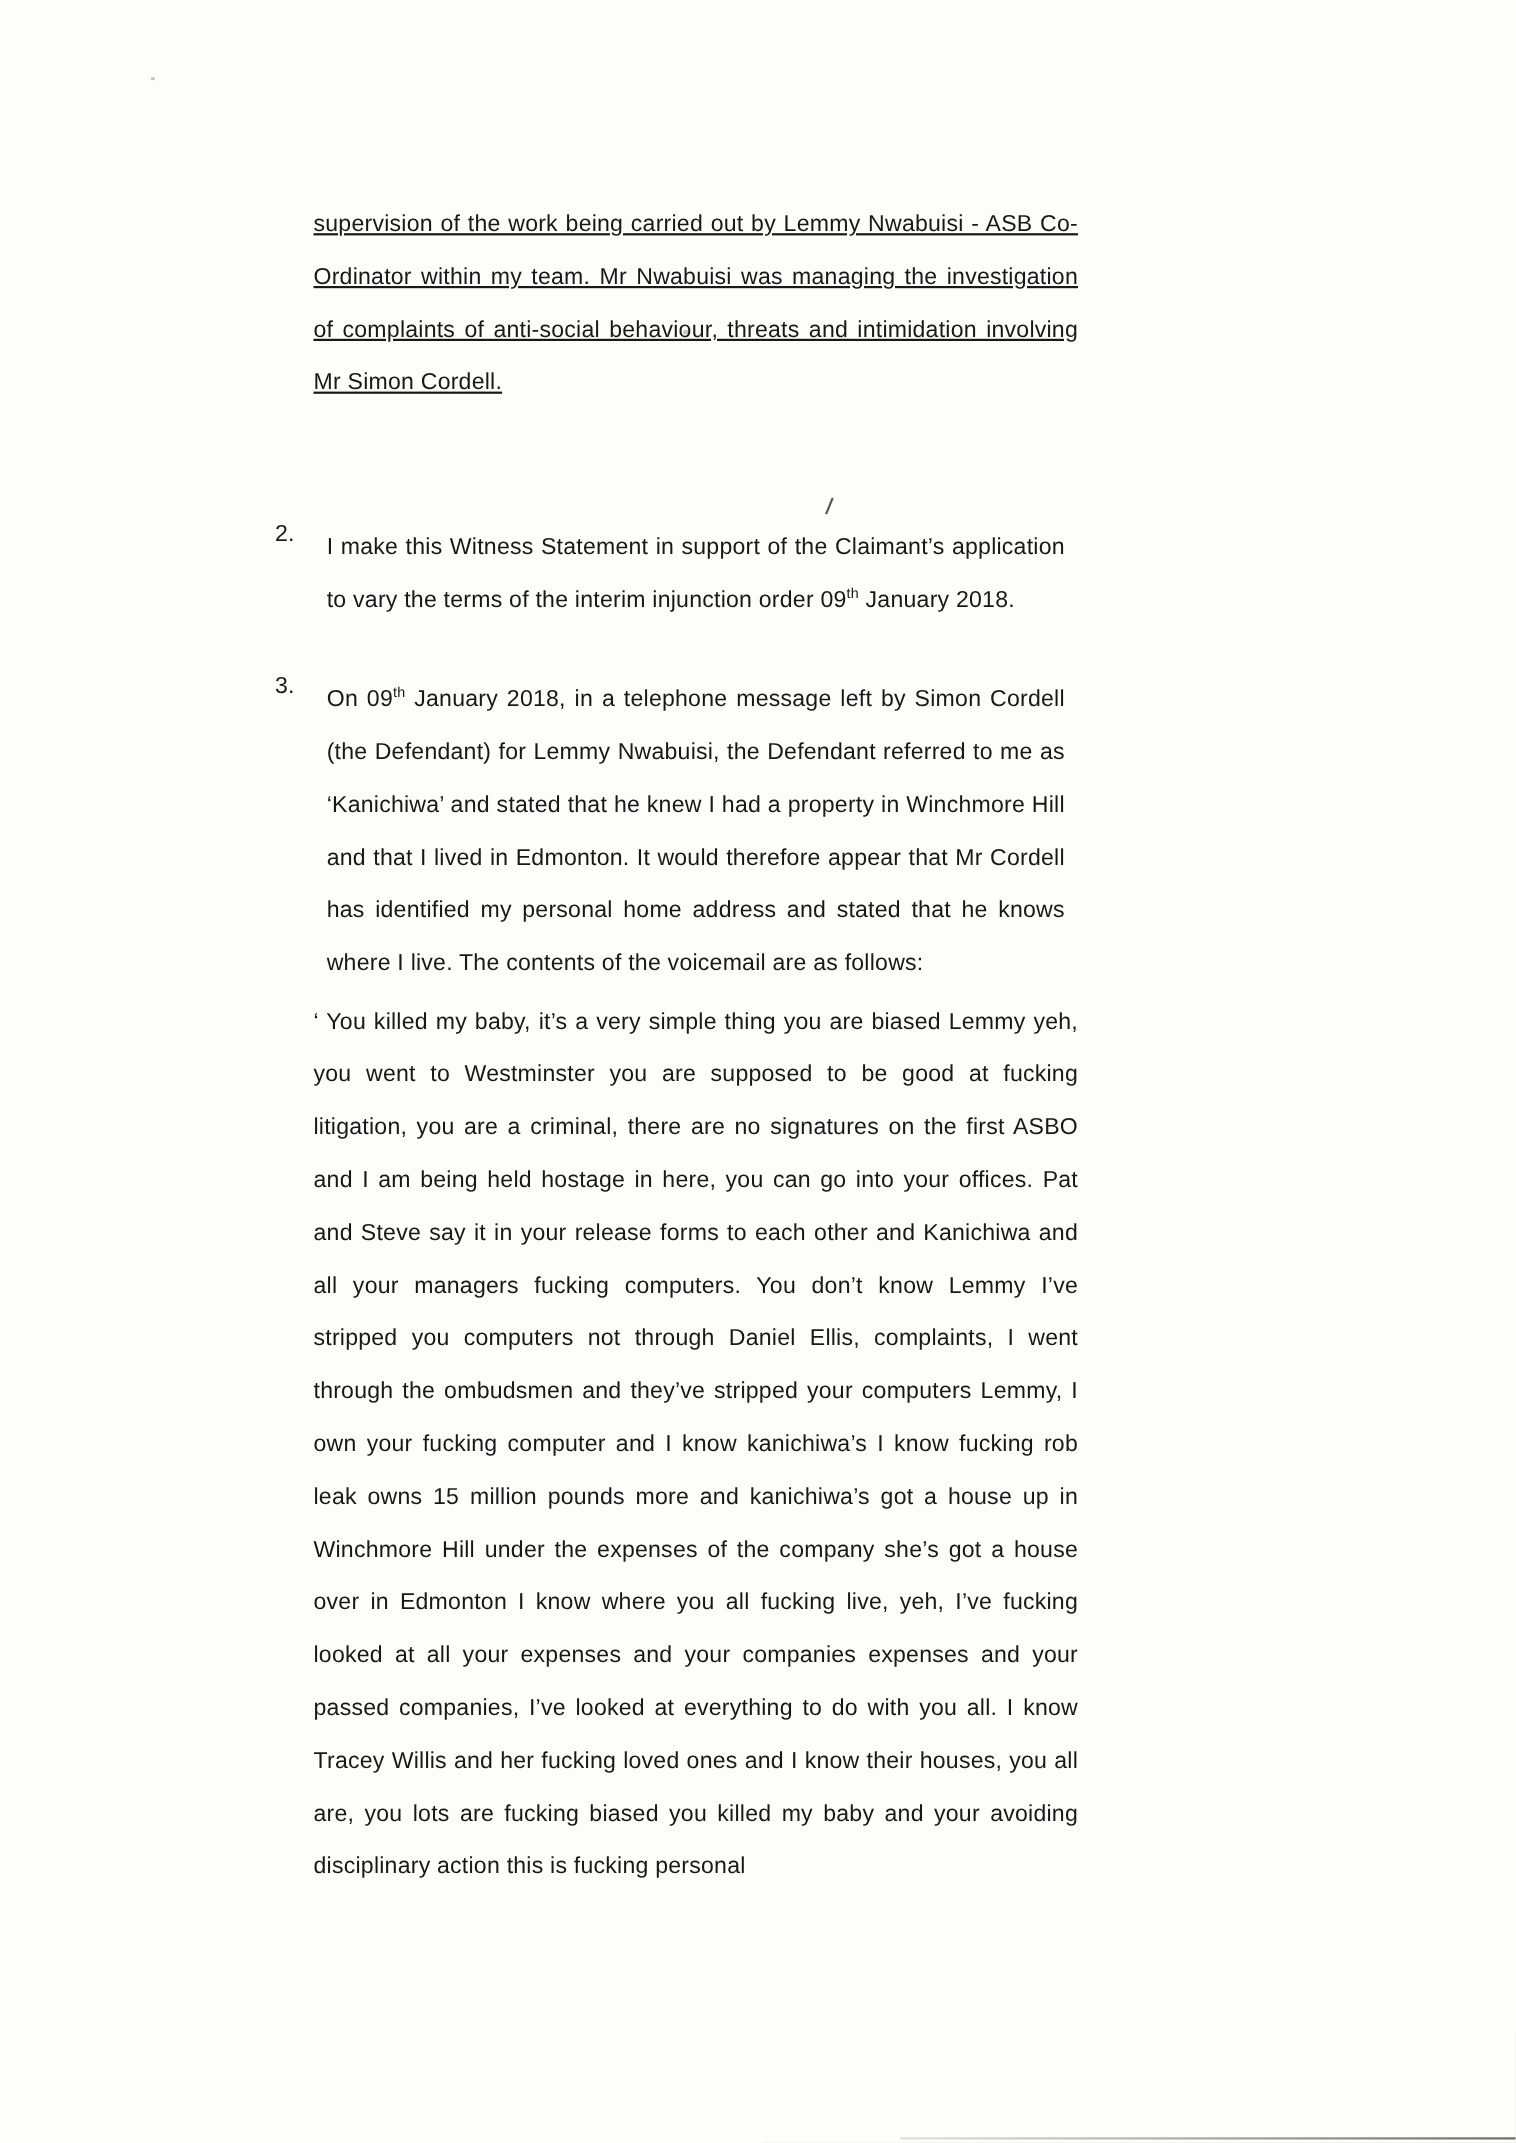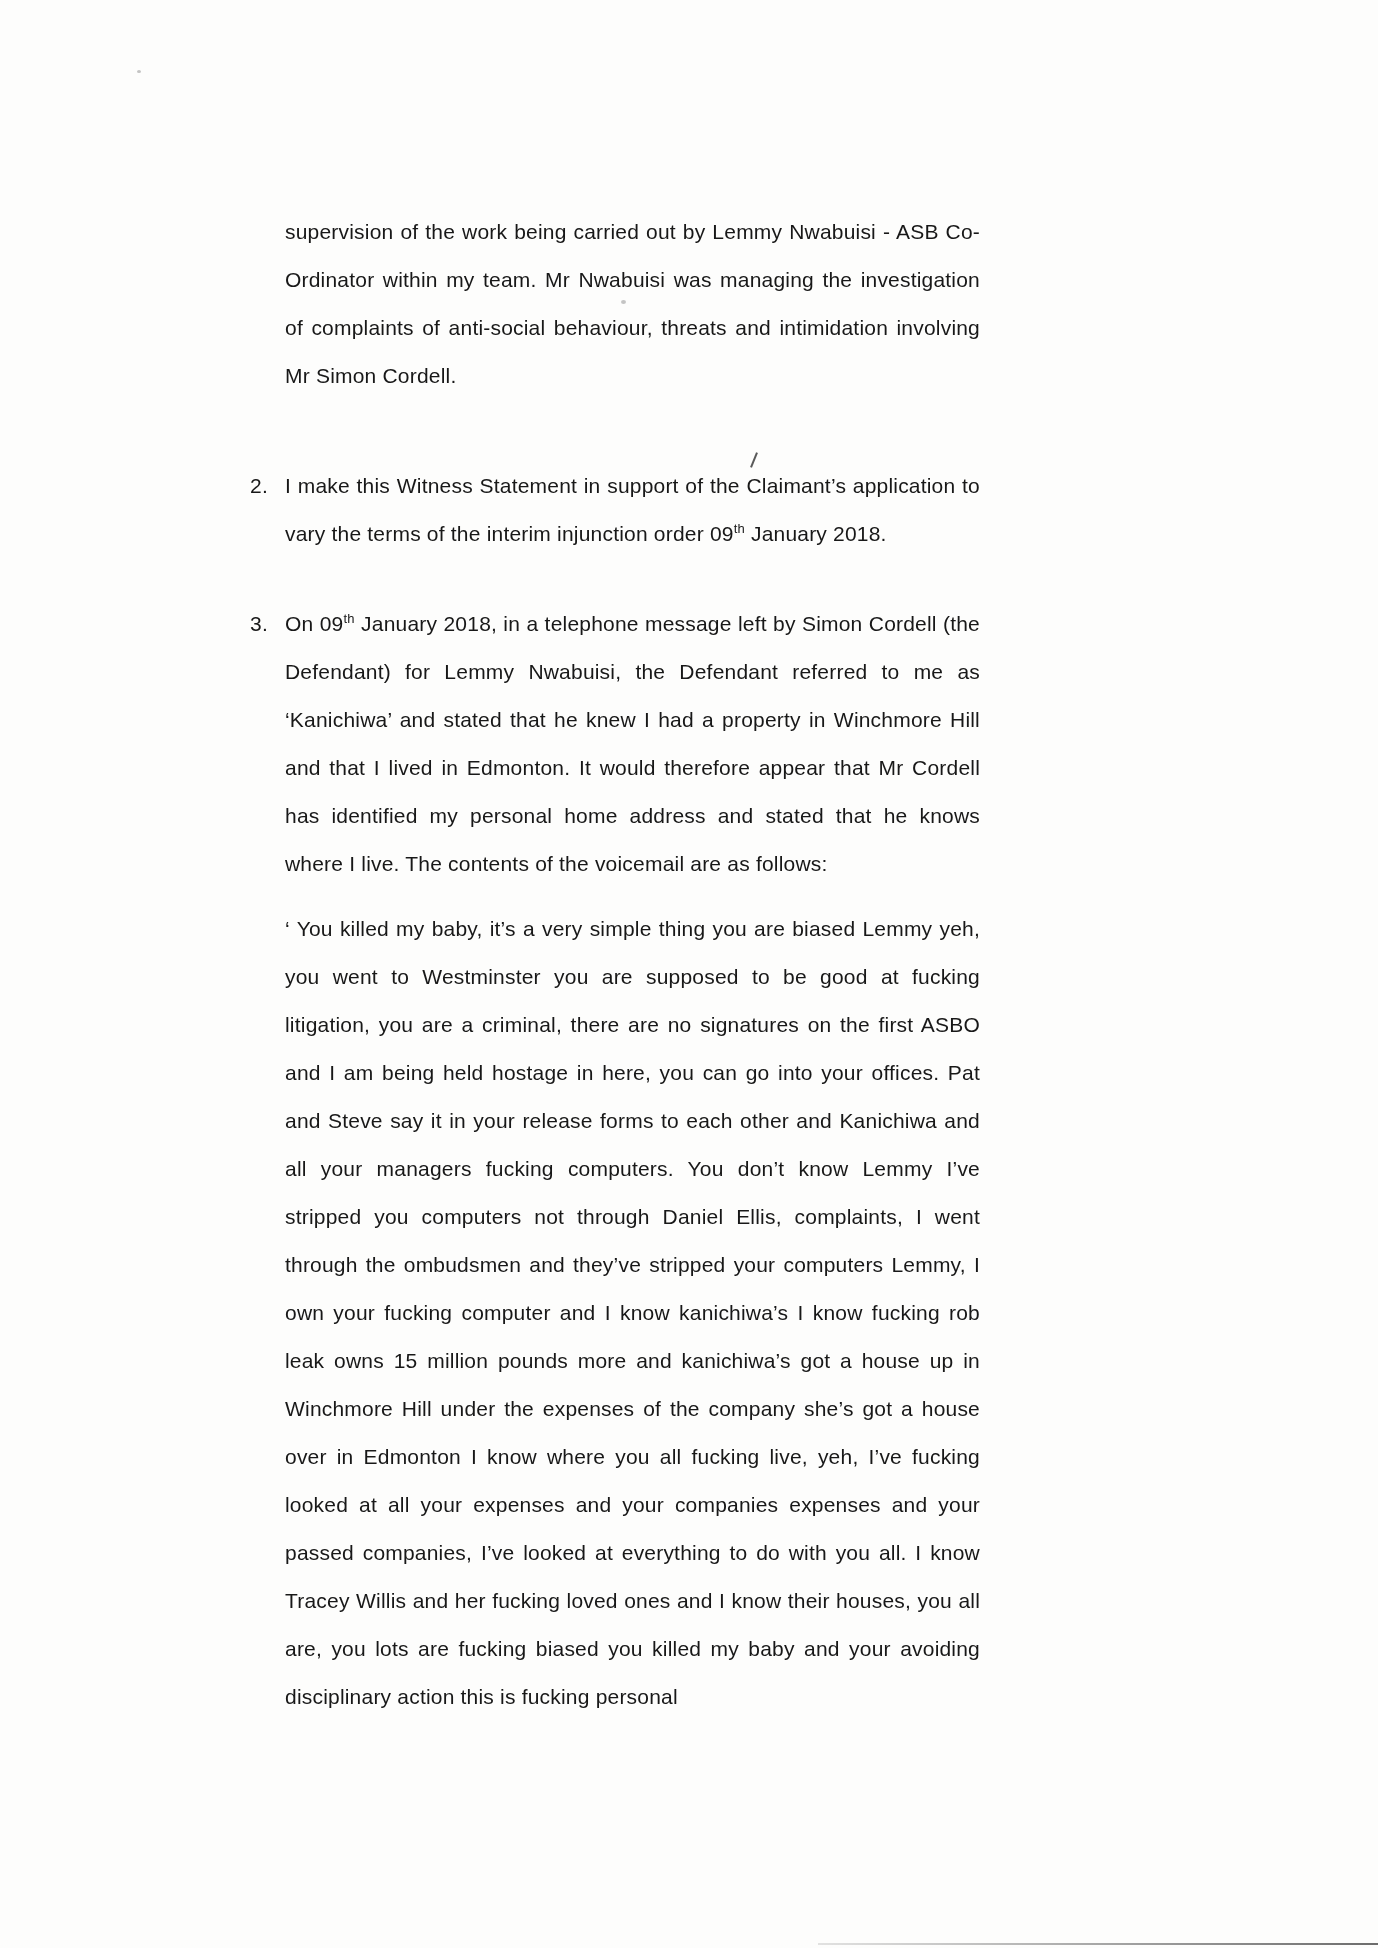--- a/index.html
+++ b/index.html
@@ -30,21 +30,21 @@
     display: flex;
     align-items: flex-start;
   }
   .num {
     flex: 0 0 35px;
     font-size: 21px;
     line-height: 48px;
   }
   .numbered .body {
     flex: 1 1 auto;
-    margin: 0;
+    margin: 12px;
     text-align: justify;
   }
   p { margin: 0; }
   sup.ord {
     font-size: 13px;
     vertical-align: super;
     line-height: 0;
   }
   .artifact-slash {
     position: absolute;
@@ -68,21 +68,21 @@
     position: absolute;
     background: rgba(90,90,90,0.35);
     border-radius: 50%;
   }
 </style>
 </head>
 <body>
 
 <div class="page">
 
-  <p class="textblock para" style="left:285px; top:208px; width:695px;">supervision of the work being carried out by Lemmy Nwabuisi - ASB Co-Ordinator within my team. Mr Nwabuisi was managing the investigation of complaints of anti-social behaviour, threats and intimidation involving Mr Simon Cordell.</p>
+  <p class="textblock para" style="left:285px; top:180px; width:695px;text-decoration:underline;">supervision of the work being carried out by Lemmy Nwabuisi - ASB Co-Ordinator within my team. Mr Nwabuisi was managing the investigation of complaints of anti-social behaviour, threats and intimidation involving Mr Simon Cordell.</p>
 
   <div class="textblock numbered" style="left:250px; top:462px; width:730px;">
     <span class="num">2.</span>
     <p class="body"><span>I make this Witness Statement in support of the Claimant’s application to vary the terms of the interim injunction order 09</span><sup class="ord">th</sup><span> January 2018.</span></p>
   </div>
 
   <div class="artifact-slash"></div>
 
   <div class="textblock numbered" style="left:250px; top:600px; width:730px;">
     <span class="num">3.</span>

